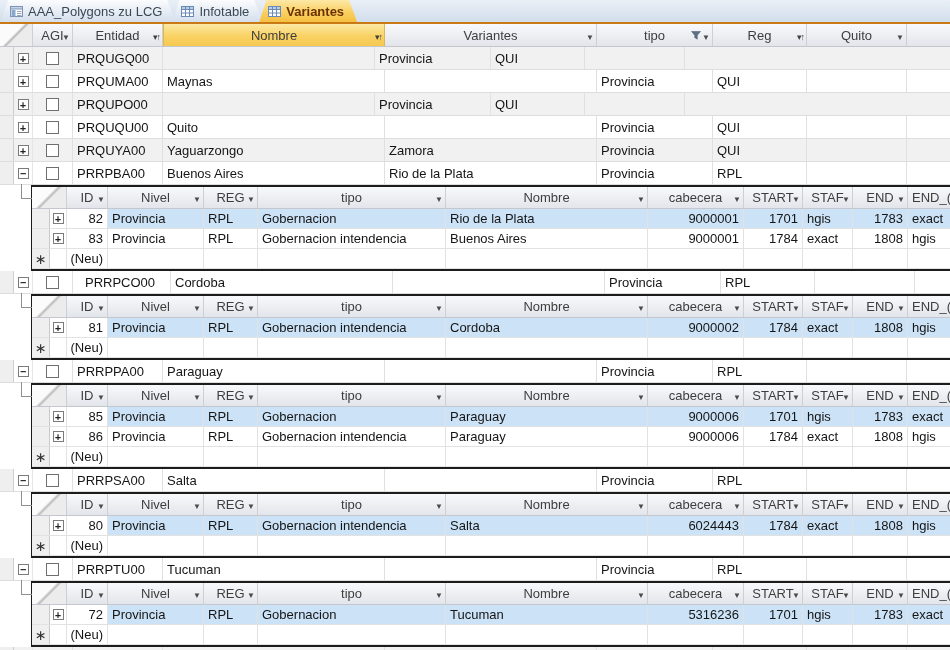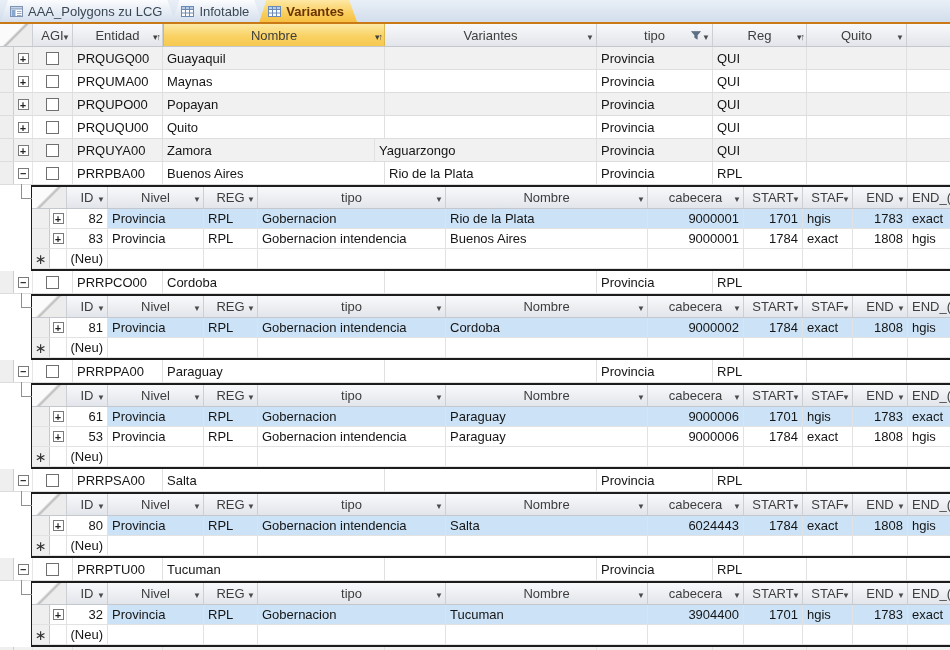--- a/index.html
+++ b/index.html
@@ -165,23 +165,20 @@
       <div class="cellbase mc margin-cell"></div>
       <div class="cellbase mc expand-cell">
         <div class="expand-box">+</div>
       </div>
       <div class="cellbase mc agi-cell" style="width: 40px;">
         <div class="checkbox"></div>
       </div>
       <div class="cellbase mc" style="width: 90px;">
         <span>PRQUGQ00</span>
       </div>
-      <div class="cellbase mc" style="width: 222px;">
-        <span>Guayaquil</span>
-      </div>
       <div class="cellbase mc" style="width: 212px;">
         <span></span>
       </div>
       <div class="cellbase mc" style="width: 116px;">
         <span>Provincia</span>
       </div>
       <div class="cellbase mc" style="width: 94px;">
         <span>QUI</span>
       </div>
       <div class="cellbase mc" style="width: 100px;">
@@ -221,23 +218,20 @@
       <div class="cellbase mc margin-cell"></div>
       <div class="cellbase mc expand-cell">
         <div class="expand-box">+</div>
       </div>
       <div class="cellbase mc agi-cell" style="width: 40px;">
         <div class="checkbox"></div>
       </div>
       <div class="cellbase mc" style="width: 90px;">
         <span>PRQUPO00</span>
       </div>
-      <div class="cellbase mc" style="width: 222px;">
-        <span>Popayan</span>
-      </div>
       <div class="cellbase mc" style="width: 212px;">
         <span></span>
       </div>
       <div class="cellbase mc" style="width: 116px;">
         <span>Provincia</span>
       </div>
       <div class="cellbase mc" style="width: 94px;">
         <span>QUI</span>
       </div>
       <div class="cellbase mc" style="width: 100px;">
@@ -277,25 +271,25 @@
       <div class="cellbase mc margin-cell"></div>
       <div class="cellbase mc expand-cell">
         <div class="expand-box">+</div>
       </div>
       <div class="cellbase mc agi-cell" style="width: 40px;">
         <div class="checkbox"></div>
       </div>
       <div class="cellbase mc" style="width: 90px;">
         <span>PRQUYA00</span>
       </div>
+      <div class="cellbase mc" style="width: 222px;">
+        <span>Yaguarzongo</span>
+      </div>
       <div class="cellbase mc" style="width: 212px;">
         <span>Zamora</span>
-      </div>
-      <div class="cellbase mc" style="width: 222px;">
-        <span>Yaguarzongo</span>
       </div>
       <div class="cellbase mc" style="width: 116px;">
         <span>Provincia</span>
       </div>
       <div class="cellbase mc" style="width: 94px;">
         <span>QUI</span>
       </div>
       <div class="cellbase mc" style="width: 100px;">
         <span></span>
       </div>
@@ -484,21 +478,21 @@
       </div>
     </div>
     <div class="mrow">
       <div class="cellbase mc margin-cell"></div>
       <div class="cellbase mc expand-cell">
         <div class="expand-box">−</div>
       </div>
       <div class="cellbase mc agi-cell" style="width: 40px;">
         <div class="checkbox"></div>
       </div>
-      <div class="cellbase mc" style="width: 90px;">
+      <div class="cellbase mc" style="width: 90px; margin-left: 8px;">
         <span>PRRPCO00</span>
       </div>
       <div class="cellbase mc" style="width: 222px;">
         <span>Cordoba</span>
       </div>
       <div class="cellbase mc" style="width: 212px;">
         <span></span>
       </div>
       <div class="cellbase mc" style="width: 116px;">
         <span>Provincia</span>
@@ -719,21 +713,21 @@
         <div class="cellbase hcell" style="flex: 1 1 0%; border-right: none; justify-content: flex-start; padding-left: 4px;">
           <span>END_(</span>
         </div>
       </div>
       <div class="srow sel">
         <div class="cellbase sc selector-cell"></div>
         <div class="cellbase sc sexpand-cell">
           <div class="expand-box">+</div>
         </div>
         <div class="cellbase sc num" style="width: 41px;">
-          <span>61</span>
+          <span>85</span>
         </div>
         <div class="cellbase sc hl" style="width: 96px;">
           <span>Provincia</span>
         </div>
         <div class="cellbase sc hl" style="width: 54px;">
           <span>RPL</span>
         </div>
         <div class="cellbase sc hl" style="width: 188px;">
           <span>Gobernacion</span>
         </div>
@@ -755,21 +749,21 @@
         <div class="cellbase sc hl" style="flex: 1 1 0%; border-right: none;">
           <span>exact</span>
         </div>
       </div>
       <div class="srow">
         <div class="cellbase sc selector-cell"></div>
         <div class="cellbase sc sexpand-cell">
           <div class="expand-box">+</div>
         </div>
         <div class="cellbase sc num" style="width: 41px;">
-          <span>53</span>
+          <span>86</span>
         </div>
         <div class="cellbase sc hl" style="width: 96px;">
           <span>Provincia</span>
         </div>
         <div class="cellbase sc hl" style="width: 54px;">
           <span>RPL</span>
         </div>
         <div class="cellbase sc hl" style="width: 188px;">
           <span>Gobernacion intendencia</span>
         </div>
@@ -1047,36 +1041,36 @@
         <div class="cellbase hcell" style="flex: 1 1 0%; border-right: none; justify-content: flex-start; padding-left: 4px;">
           <span>END_(</span>
         </div>
       </div>
       <div class="srow sel">
         <div class="cellbase sc selector-cell"></div>
         <div class="cellbase sc sexpand-cell">
           <div class="expand-box">+</div>
         </div>
         <div class="cellbase sc num" style="width: 41px;">
-          <span>32</span>
+          <span>72</span>
         </div>
         <div class="cellbase sc hl" style="width: 96px;">
           <span>Provincia</span>
         </div>
         <div class="cellbase sc hl" style="width: 54px;">
           <span>RPL</span>
         </div>
         <div class="cellbase sc hl" style="width: 188px;">
           <span>Gobernacion</span>
         </div>
         <div class="cellbase sc hl" style="width: 202px;">
           <span>Tucuman</span>
         </div>
         <div class="cellbase sc num hl" style="width: 96px;">
-          <span>3904400</span>
+          <span>5316236</span>
         </div>
         <div class="cellbase sc num hl" style="width: 59px;">
           <span>1701</span>
         </div>
         <div class="cellbase sc hl" style="width: 50px;">
           <span>hgis</span>
         </div>
         <div class="cellbase sc num hl" style="width: 55px;">
           <span>1783</span>
         </div>

